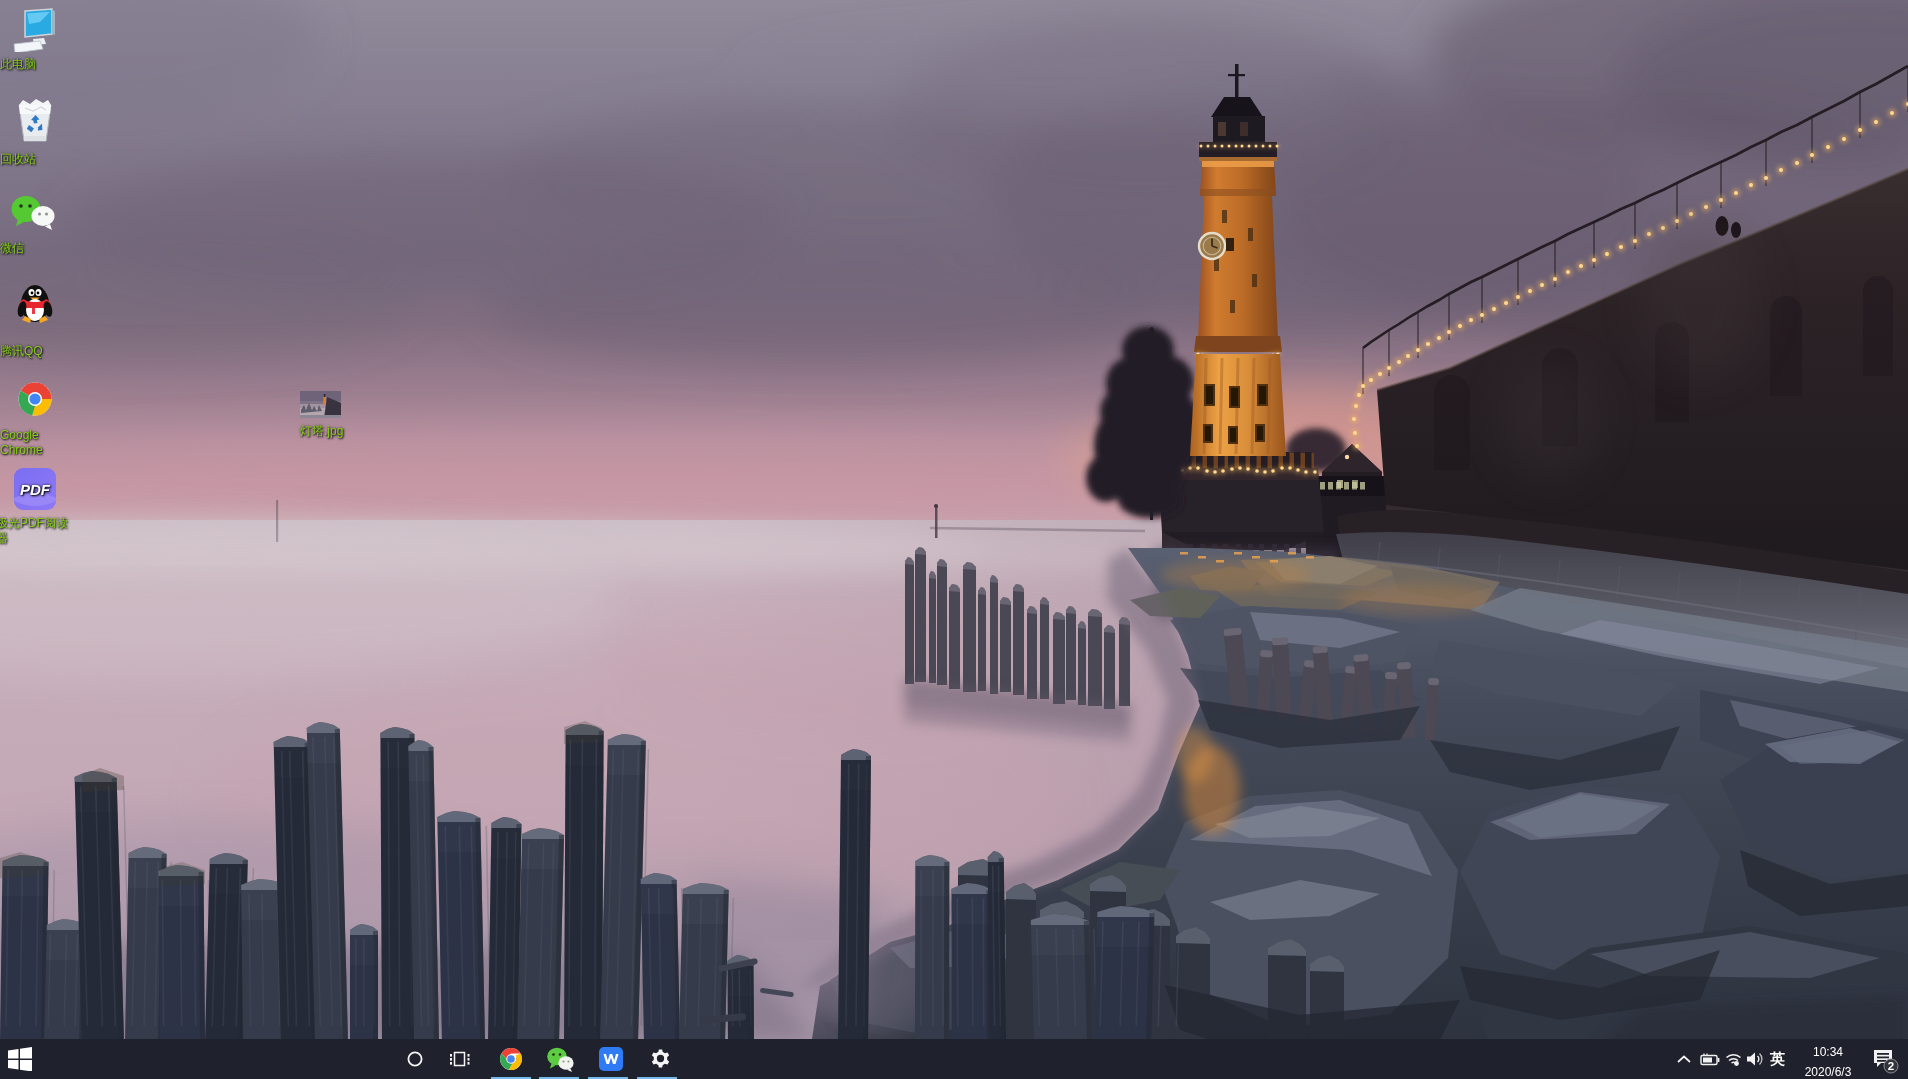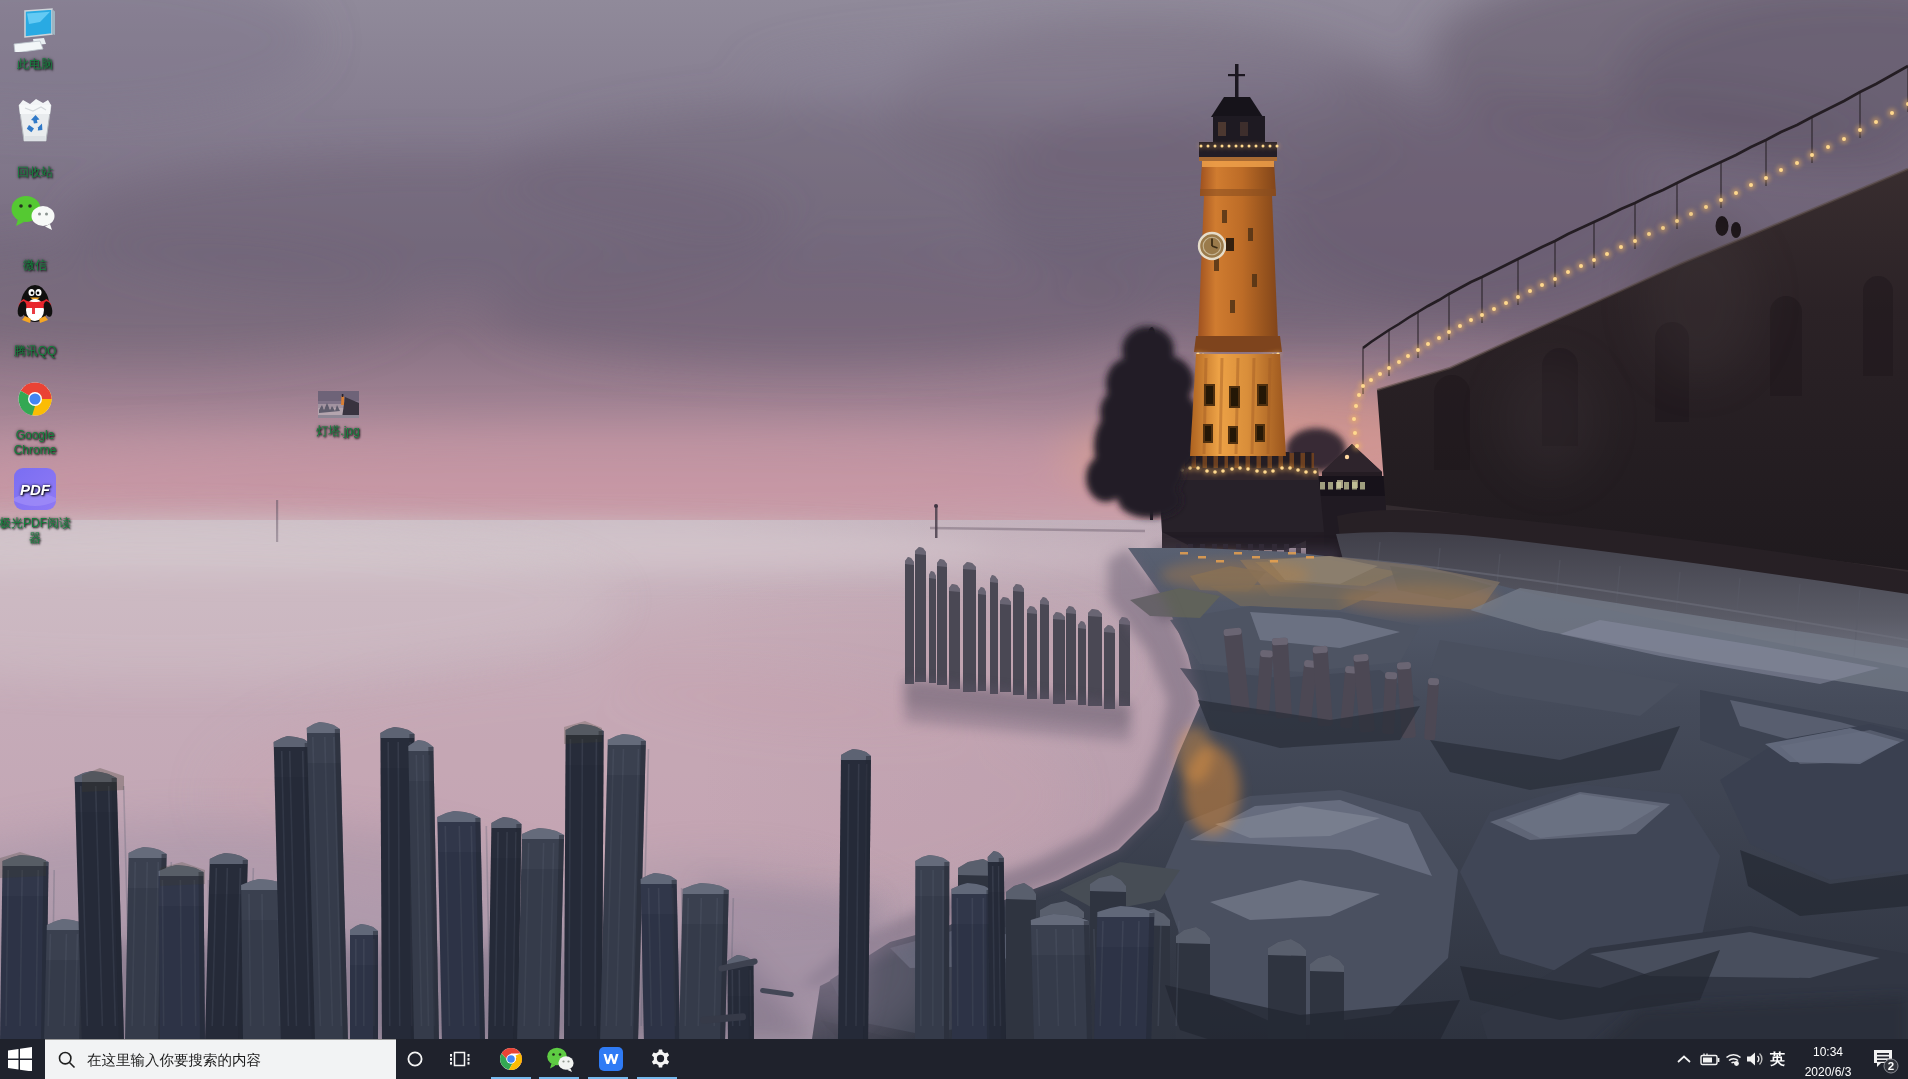--- a/index.html
+++ b/index.html
@@ -1,17 +1,17 @@
 <!DOCTYPE html>
 <html><head><meta charset="utf-8">
 <style>
 html,body{margin:0;padding:0;width:1908px;height:1079px;overflow:hidden;background:#000;
 font-family:"Liberation Sans",sans-serif;}
 #desk{position:absolute;inset:0;width:1908px;height:1079px;}
-.ic{position:absolute;color:#15803d;font-size:12px;text-align:center;
+.ic{position:absolute;color:#84cc16;font-size:12px;text-align:left;
 text-shadow:1px 1px 2px rgba(0,0,0,.95),0 0 3px rgba(0,0,0,.7);line-height:15px;}
 #bar{position:absolute;left:0;top:1039px;width:1908px;height:40px;background:#1f222c;}
 #sbox{position:absolute;left:45px;top:0;width:351px;height:39px;background:#f2f3f4;
 border-top:1px solid #9a9a9a;}
 #sbox span{position:absolute;left:42px;top:11px;color:#1c1c1c;font-size:14.5px;}
 .tray{position:absolute;color:#fff;}
 .ul{position:absolute;top:37.5px;height:2.5px;background:#76b9ed;}
 </style></head><body>
 <div id="desk">
 <svg width="1908" height="1079" viewBox="0 0 1908 1079" style="position:absolute;left:0;top:0">
@@ -907,34 +907,34 @@
 <path d="M19,7 L51,7 L50,16 L20,16 Z" fill="#f6f8f9"></path>
 <path d="M23,2 L30,6 L36,1 L43,5 L48,2 L51,7 L19,7 Z" fill="#f2f4f6"></path>
 <path d="M25,10 L33,13 L41,9 L46,12" stroke="#d4d8dc" stroke-width="1.2" fill="none"></path>
 <g fill="#3079c8">
           <path d="M31,22 l4.5,-5 4,4.5 -2.6,0.4 0.6,3 -3.6,0.7 -0.6,-3 Z"></path>
           <path d="M29,27 l5,3.6 -2.6,3.6 -4.6,-3.4 Z"></path>
           <path d="M42,25.5 l0.4,6.5 -4.6,0.4 0.4,-3.2 Z"></path>
         </g>
 <path d="M24,43 L46,43 L45.4,38 L24.6,38 Z" fill="#dde1e5"></path>
 </svg>
-<div style="margin-top:19px">回收站</div></div>
+<div style="margin-top:6px">回收站</div></div>
 
 <div class="ic" style="left:0px;top:192px;width:70px">
 <svg width="70" height="44" viewBox="0 0 70 44">
 <ellipse cx="26" cy="17" rx="14.5" ry="13" fill="#55c932"></ellipse>
 <path d="M18,27 l-2,7 8,-4 Z" fill="#55c932"></path>
 <circle cx="21" cy="14" r="1.8" fill="#24321e"></circle>
         <circle cx="30" cy="14" r="1.8" fill="#24321e"></circle>
 <ellipse cx="43" cy="24" rx="11.5" ry="10" fill="#f7f9f7"></ellipse>
 <path d="M50,32 l2,6 -7,-3.5 Z" fill="#f7f9f7"></path>
 <circle cx="39.5" cy="22" r="1.5" fill="#8b9490"></circle>
         <circle cx="46.5" cy="22" r="1.5" fill="#8b9490"></circle>
 </svg>
-<div style="margin-top:18px">微信</div></div>
+<div style="margin-top:1px">微信</div></div>
 
 <div class="ic" style="left:0px;top:282px;width:70px">
 <svg width="70" height="46" viewBox="0 0 70 46">
 <ellipse cx="35" cy="22" rx="14" ry="18" fill="#10100f"></ellipse>
 <ellipse cx="35" cy="12" rx="10" ry="9" fill="#10100f"></ellipse>
 <ellipse cx="31.5" cy="10.5" rx="3" ry="3.6" fill="#fff"></ellipse>
         <ellipse cx="38.5" cy="10.5" rx="3" ry="3.6" fill="#fff"></ellipse>
 <circle cx="32" cy="11" r="1.4" fill="#000"></circle>
         <circle cx="38" cy="11" r="1.4" fill="#000"></circle>
 <path d="M30,15.5 L40,15.5 L35,19 Z" fill="#f5a623"></path>
@@ -991,27 +991,20 @@
 </svg>
 <div style="margin-top:2px">灯塔.jpg</div></div>
 
 <div id="bar">
 <svg style="position:absolute;left:8px;top:8px" width="25" height="24" viewBox="0 0 25 24">
 <polygon points="0,3.5 10.5,2 10.5,11.5 0,11.5" fill="#fff"></polygon>
 <polygon points="12,1.8 24,0 24,11.5 12,11.5" fill="#fff"></polygon>
 <polygon points="0,13 10.5,13 10.5,22.5 0,21" fill="#fff"></polygon>
 <polygon points="12,13 24,13 24,24.5 12,22.7" fill="#fff"></polygon>
 </svg>
-<div id="sbox">
-<svg style="position:absolute;left:13px;top:11px" width="18" height="18" viewBox="0 0 18 18">
-<circle cx="7.2" cy="7.2" r="5.7" fill="none" stroke="#1f1f1f" stroke-width="1.6"></circle>
-<line x1="11.5" y1="11.5" x2="16.5" y2="16.5" stroke="#1f1f1f" stroke-width="1.6"></line>
-</svg>
-<span>在这里输入你要搜索的内容</span>
-</div>
 <svg style="position:absolute;left:407px;top:12px" width="16" height="16" viewBox="0 0 16 16">
 <circle cx="8" cy="8" r="6.6" fill="none" stroke="#f5f5f5" stroke-width="1.8"></circle>
 </svg>
 <svg style="position:absolute;left:450px;top:12px" width="20" height="16" viewBox="0 0 20 16">
 <rect x="4.5" y="1.5" width="10" height="13" fill="none" stroke="#f5f5f5" stroke-width="1.5"></rect>
 <rect x="0" y="3" width="2" height="2.6" fill="#f5f5f5"></rect>
         <rect x="0" y="7" width="2" height="2.6" fill="#f5f5f5"></rect>
         <rect x="0" y="11" width="2" height="2.6" fill="#f5f5f5"></rect>
 <rect x="17.5" y="3" width="2" height="2.6" fill="#f5f5f5"></rect>
         <rect x="17.5" y="7" width="2" height="2.6" fill="#f5f5f5"></rect>

